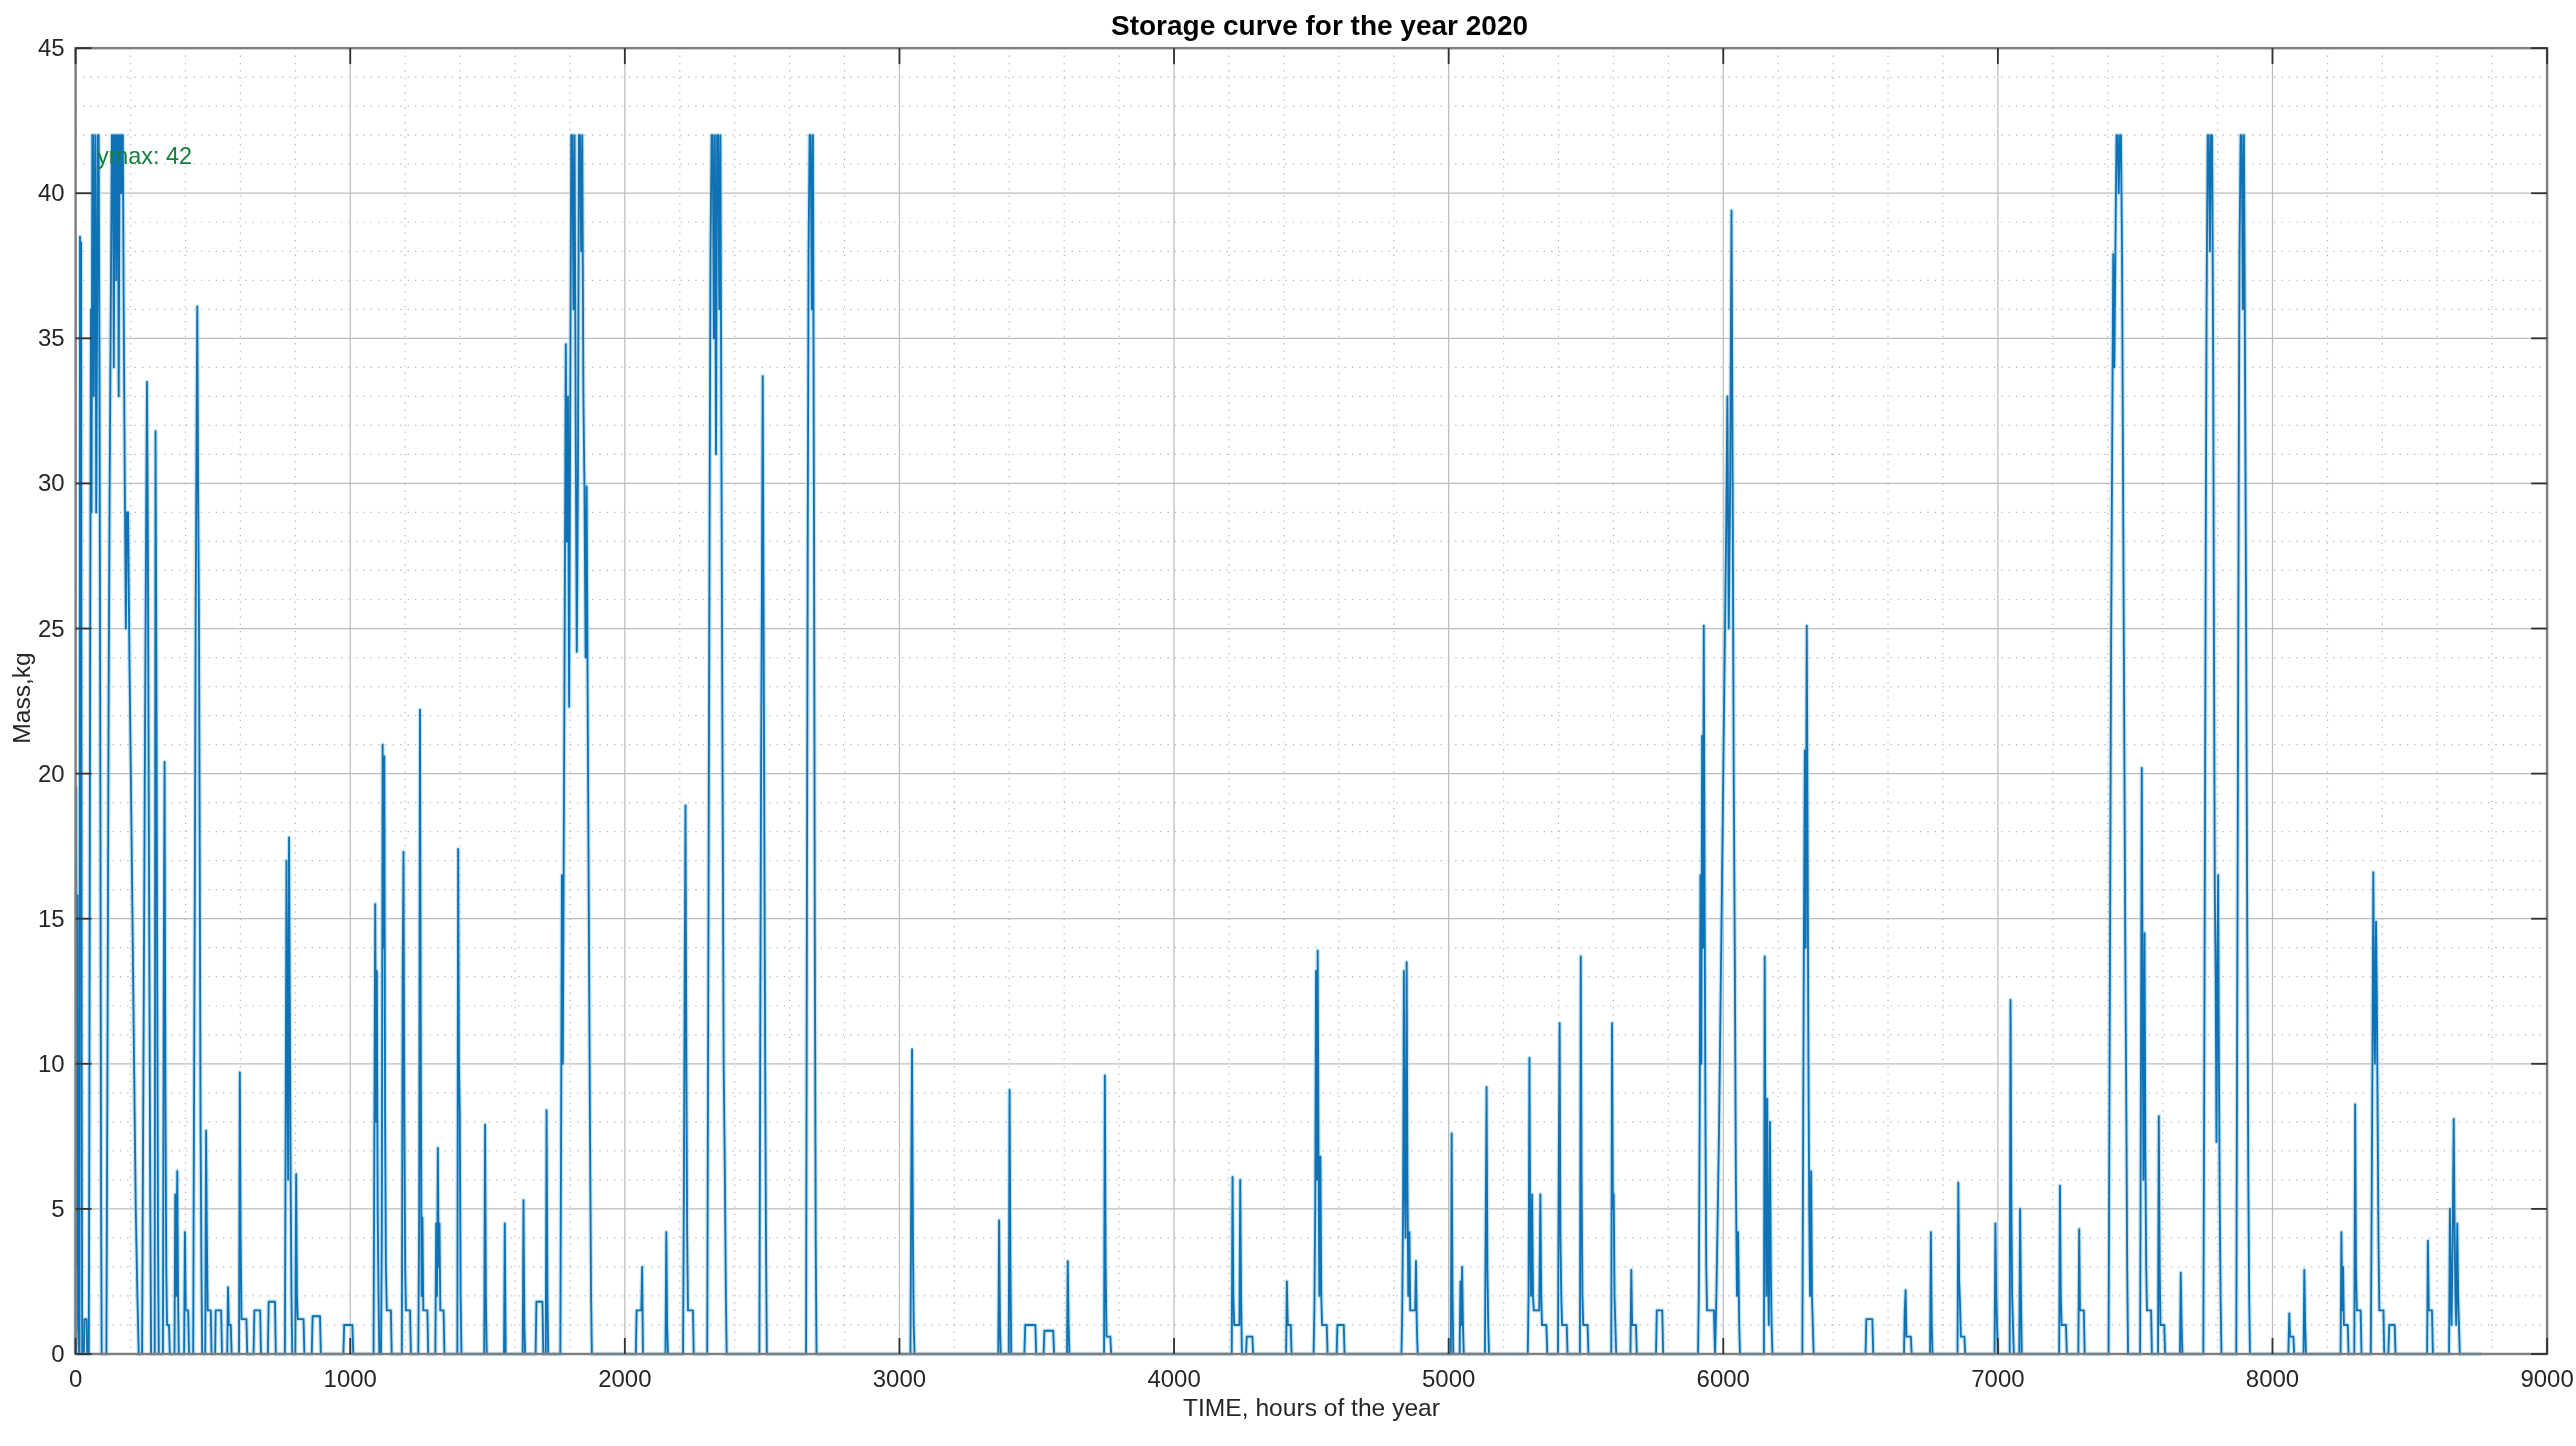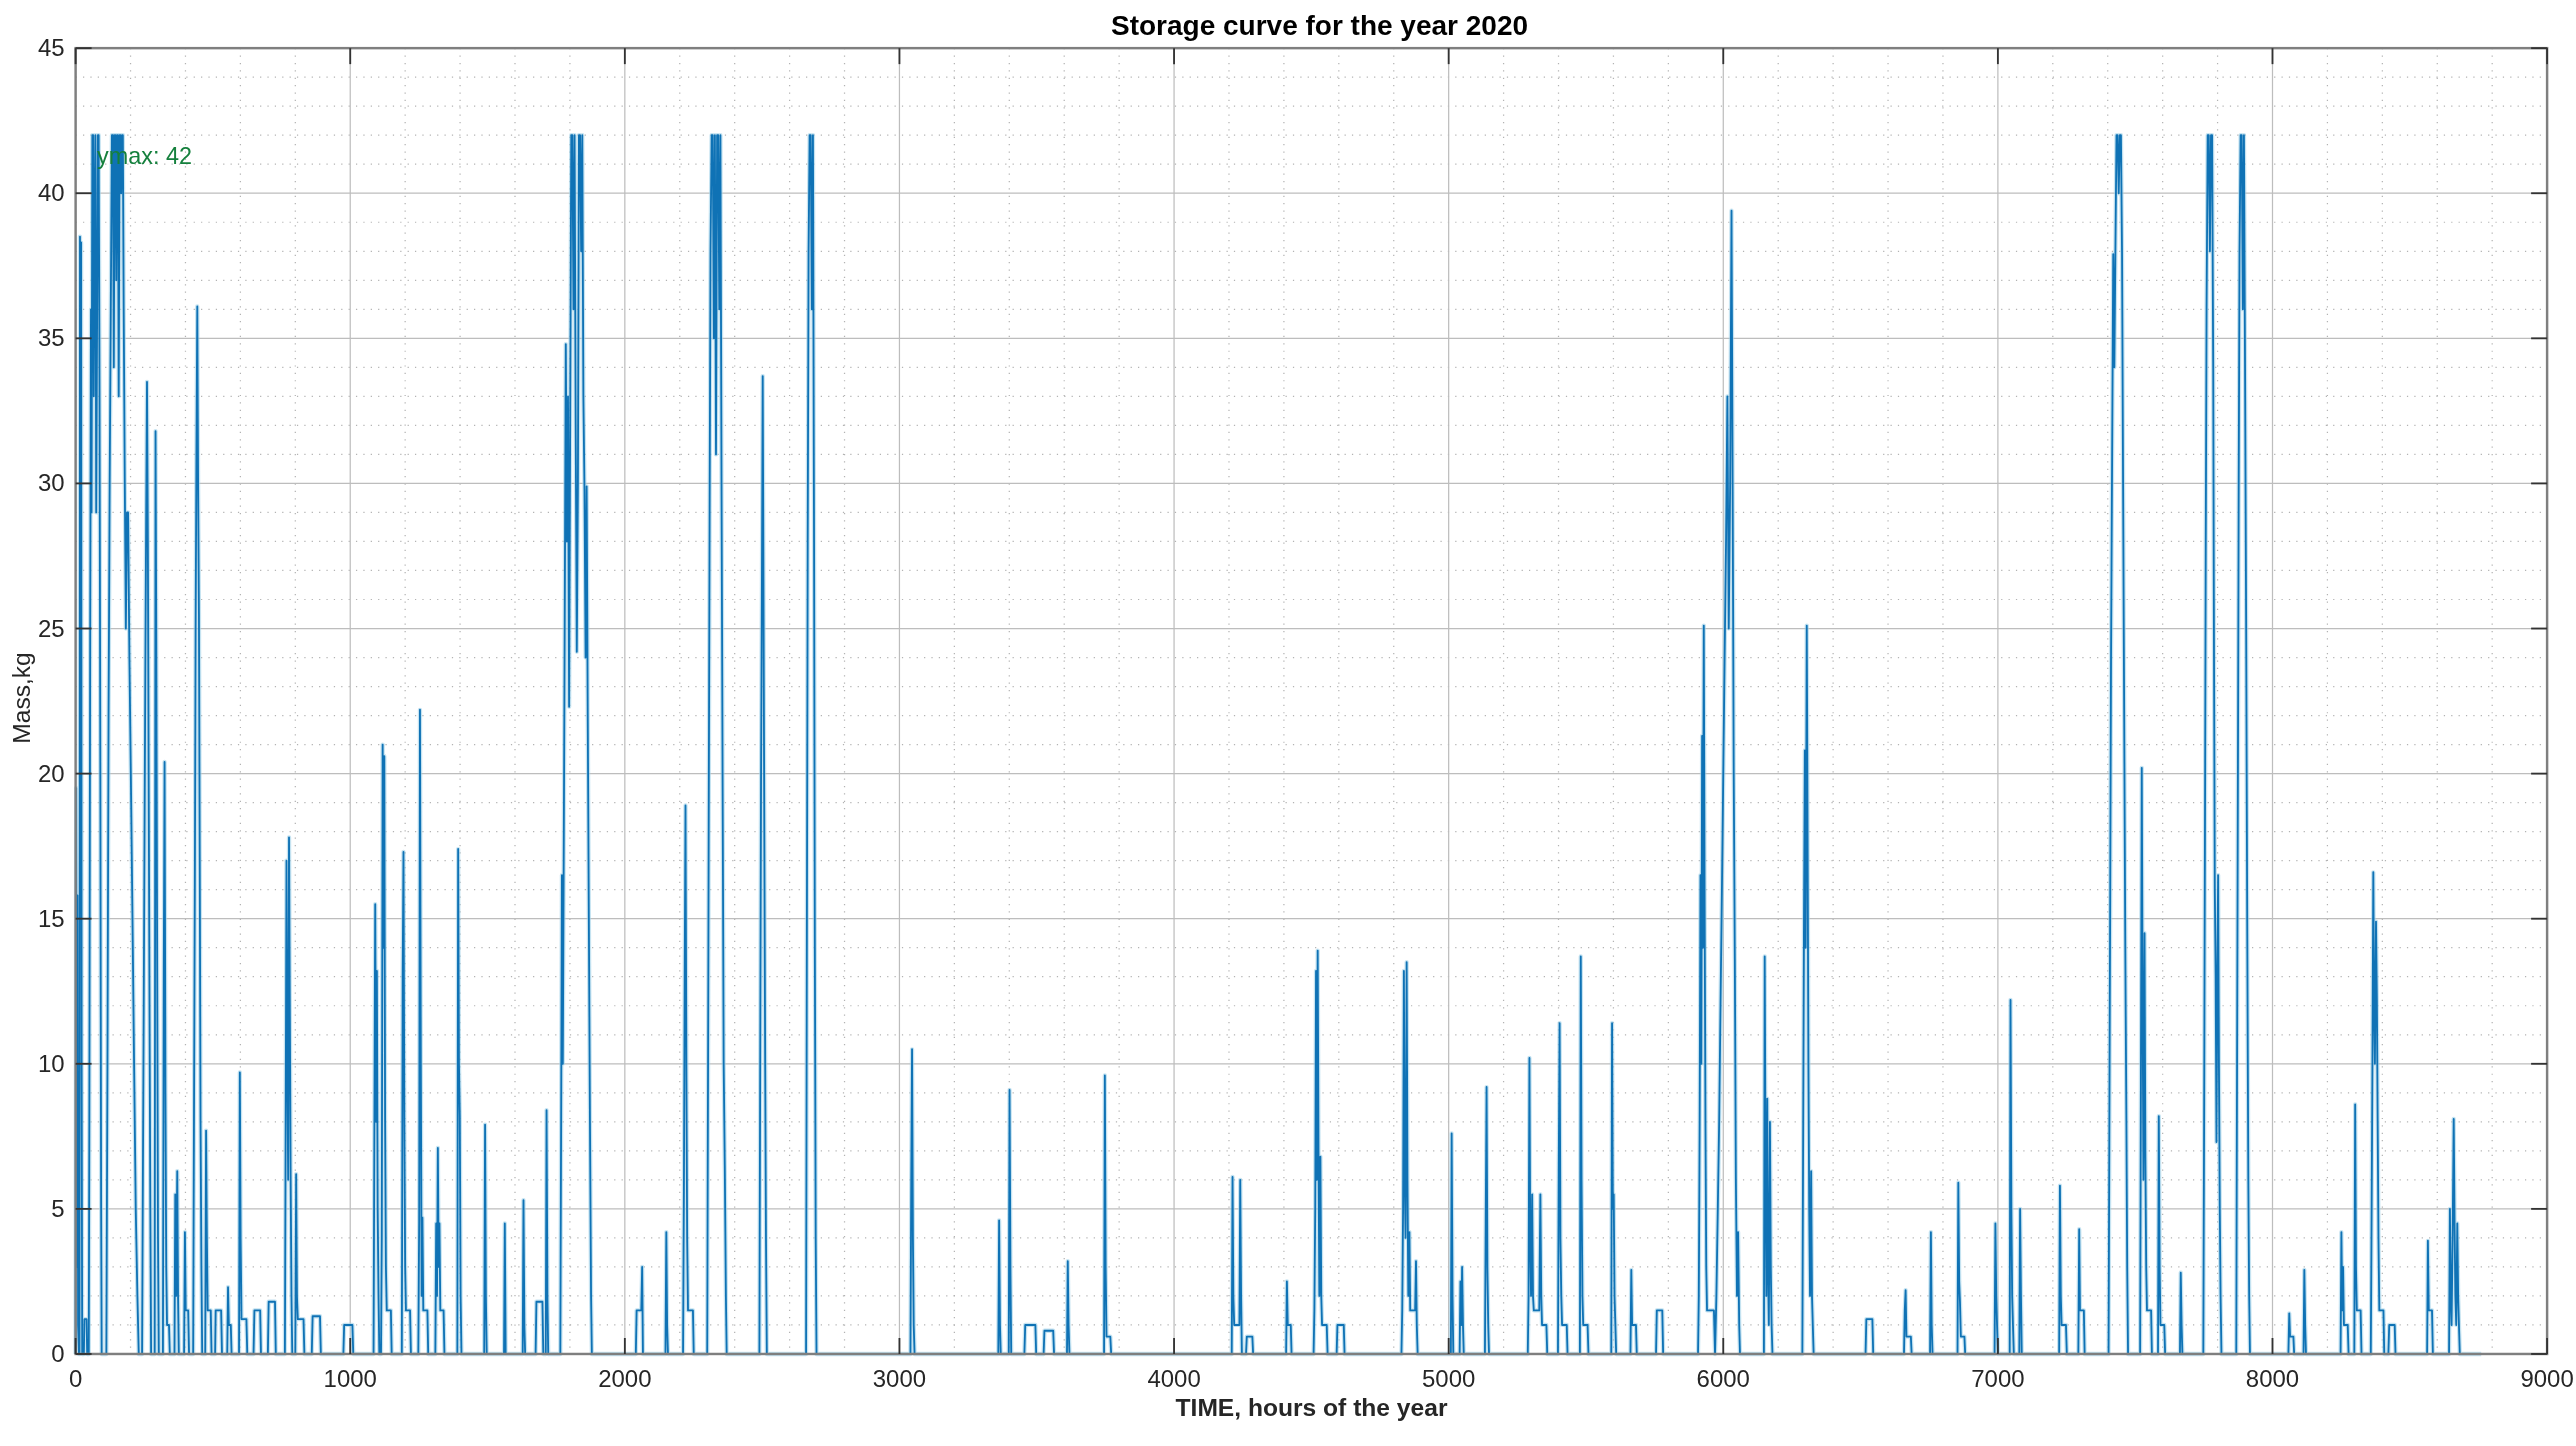--- a/index.html
+++ b/index.html
@@ -2,21 +2,21 @@
 <html style="font-size:9.8px"><head>
 <meta charset="utf-8">
 <style>
   html,body{margin:0;padding:0;background:#ffffff;width:2576px;height:1447px;overflow:hidden;}
   .figure{position:absolute;inset:0;width:2576px;height:1447px;background:#ffffff;
           font-family:"Liberation Sans", sans-serif;}
   #plot{position:absolute;left:0;top:0;}
   .title{position:absolute;left:84px;top:9.8px;width:2471px;text-align:center;
          font-size:28px;font-weight:bold;color:#000000;}
   .xlabel{position:absolute;left:76px;top:1394px;width:2471px;text-align:center;
-          font-size:24.6px;color:#262626;font-weight:bold;}
+          font-size:24.6px;color:#262626;}
   .ylabel{position:absolute;left:22px;top:698px;transform:translate(-50%,-50%) rotate(-90deg);
           white-space:nowrap;font-size:24.6px;color:#262626;}
   .annotation{position:absolute;left:97px;top:123px;font-size:23.4px;color:#15803d;white-space:nowrap;margin-top:20px;}
 </style>
 </head>
 <body>
 
 <div class="figure">
   <svg id="plot" width="2576" height="1447" viewBox="0 0 4190 2353">
       <g>

